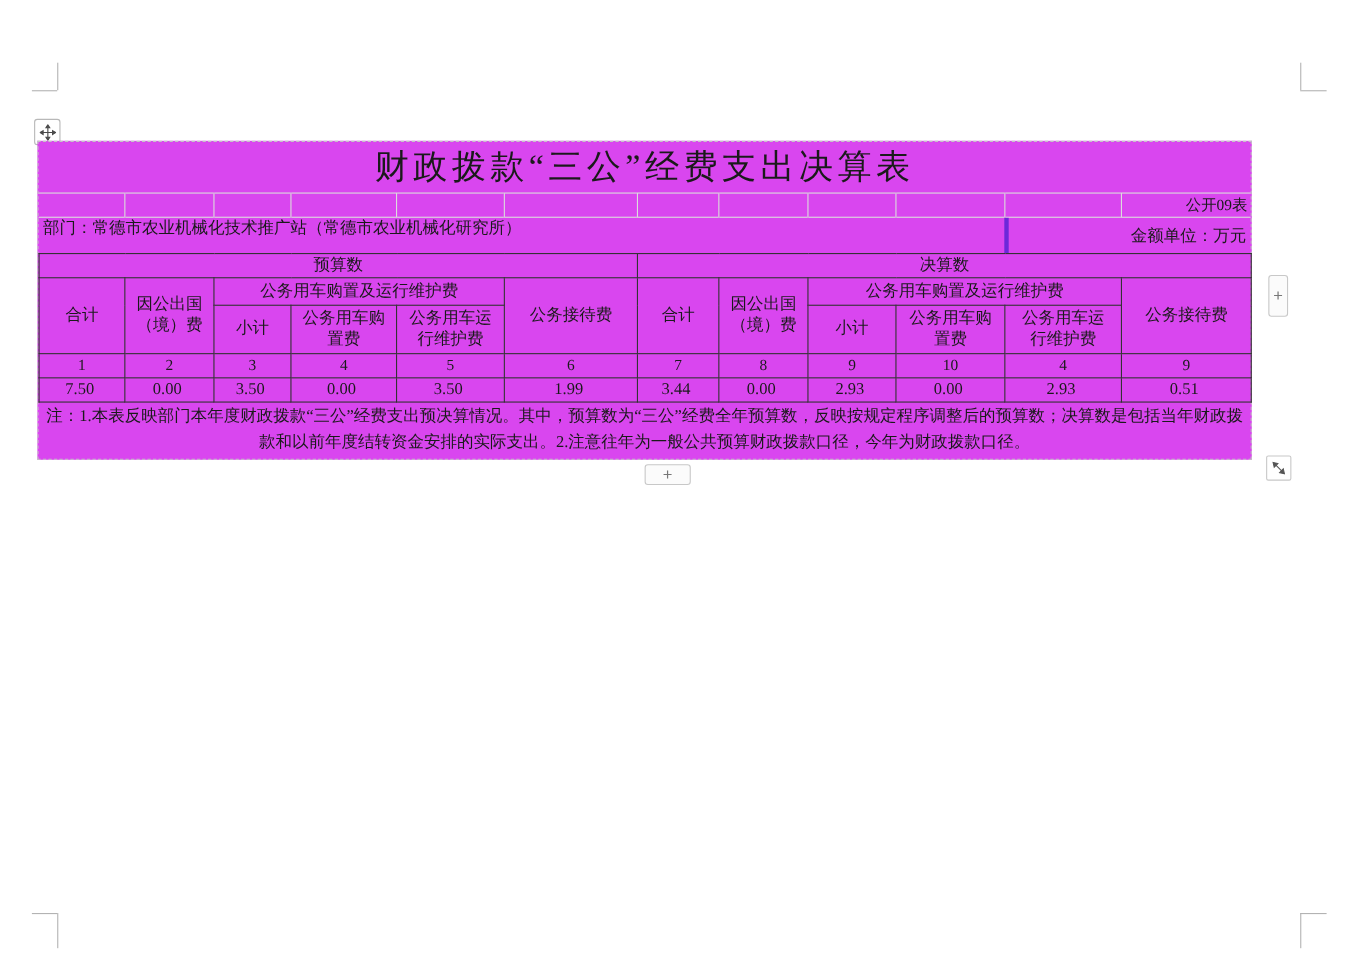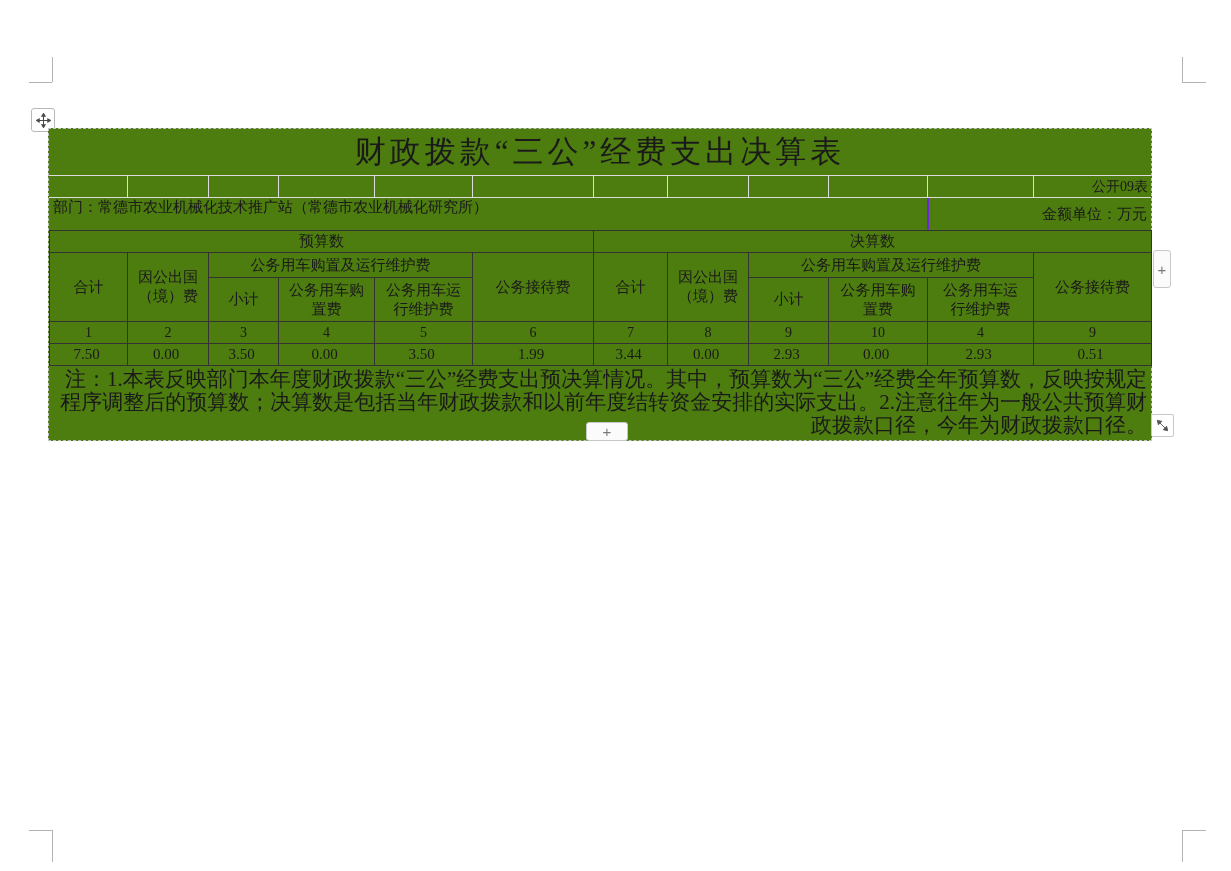--- a/index.html
+++ b/index.html
@@ -12,57 +12,57 @@
   .mark{position:absolute;background:#b3b3b3;}
   
   .move-handle{
     position:absolute;left:31px;top:108px;width:24px;height:24px;
     background:#fff;border:1px solid #b8b8b8;border-radius:3px;
     display:flex;align-items:center;justify-content:center;box-sizing:border-box;
     cursor:move;
   }
   
   .doc-table{
-    position:absolute;left:48px;top:128px;width:1104px;box-sizing:border-box;
-    border:1px dashed #c4c4c4;background:#4d7c0f;
+    position:absolute;left:34px;top:128px;width:1104px;box-sizing:border-box;
+    border:1px dashed #c4c4c4;background:#d946ef;
   }
   .title-row{
     height:46px;line-height:46px;text-align:center;
     font-size:31px;letter-spacing:4px;white-space:nowrap;
   }
   table{border-collapse:collapse;table-layout:fixed;width:1102px;}
   td{padding:0;overflow:hidden;}
   
   .strip{border-top:1px solid #dcdcdc;border-bottom:1px solid #dcdcdc;}
   .strip td{height:21px;border-right:1px solid #dcdcdc;font-size:14px;font-family:Liberation Serif, serif;}
   .strip td:last-child{border-right:none;}
   .strip .code{ text-align:right;padding-right:3px;white-space:nowrap;}
   
   .dept-row{height:32px;display:flex;font-size:15px;}
   .dept-row .dept{flex:1;padding-left:4px;white-space:nowrap;}
   .dept-row .unit{
-    width:224px;box-sizing:border-box;border-left:2px solid #6d28d9;
+    width:224px;box-sizing:border-box;border-left:4px solid #6d28d9;
     text-align:right;padding-right:4px;align-self:stretch;
     display:flex;align-items:center;justify-content:flex-end;white-space:nowrap;
   }
   
   .main td{
     border:1px solid #333;text-align:center;vertical-align:middle;
     font-size:15px;line-height:19px;
   }
   .main .rA td{height:21px;}
   .main .rB td{height:24px;}
   .main .rC td{height:43px;}
   .main .rD td{height:21px;font-size:14px;}
   .main .rE td{height:21px;text-align:center;padding-right:4px;}
   .pre{white-space:pre-line;}
   
   .note{
-    font-size:21px;line-height:23px;padding:2px 4px 3px 4px;
-    text-align:right;
+    font-size:15px;line-height:23px;padding:2px 4px 3px 4px;
+    text-align:center;
   }
   
   .widget{
     position:absolute;background:#fbfbfb;border:1px solid #c8c8c8;
     border-radius:3px;box-sizing:border-box;color:#777;
     display:flex;align-items:center;justify-content:center;
     font-family:"Liberation Sans","DejaVu Sans",sans-serif;cursor:pointer;
   }
   .add-col{left:1153px;top:250px;width:18px;height:38px;font-size:15px;}
   .add-row{left:586px;top:422px;width:42px;height:19px;font-size:15px;}

